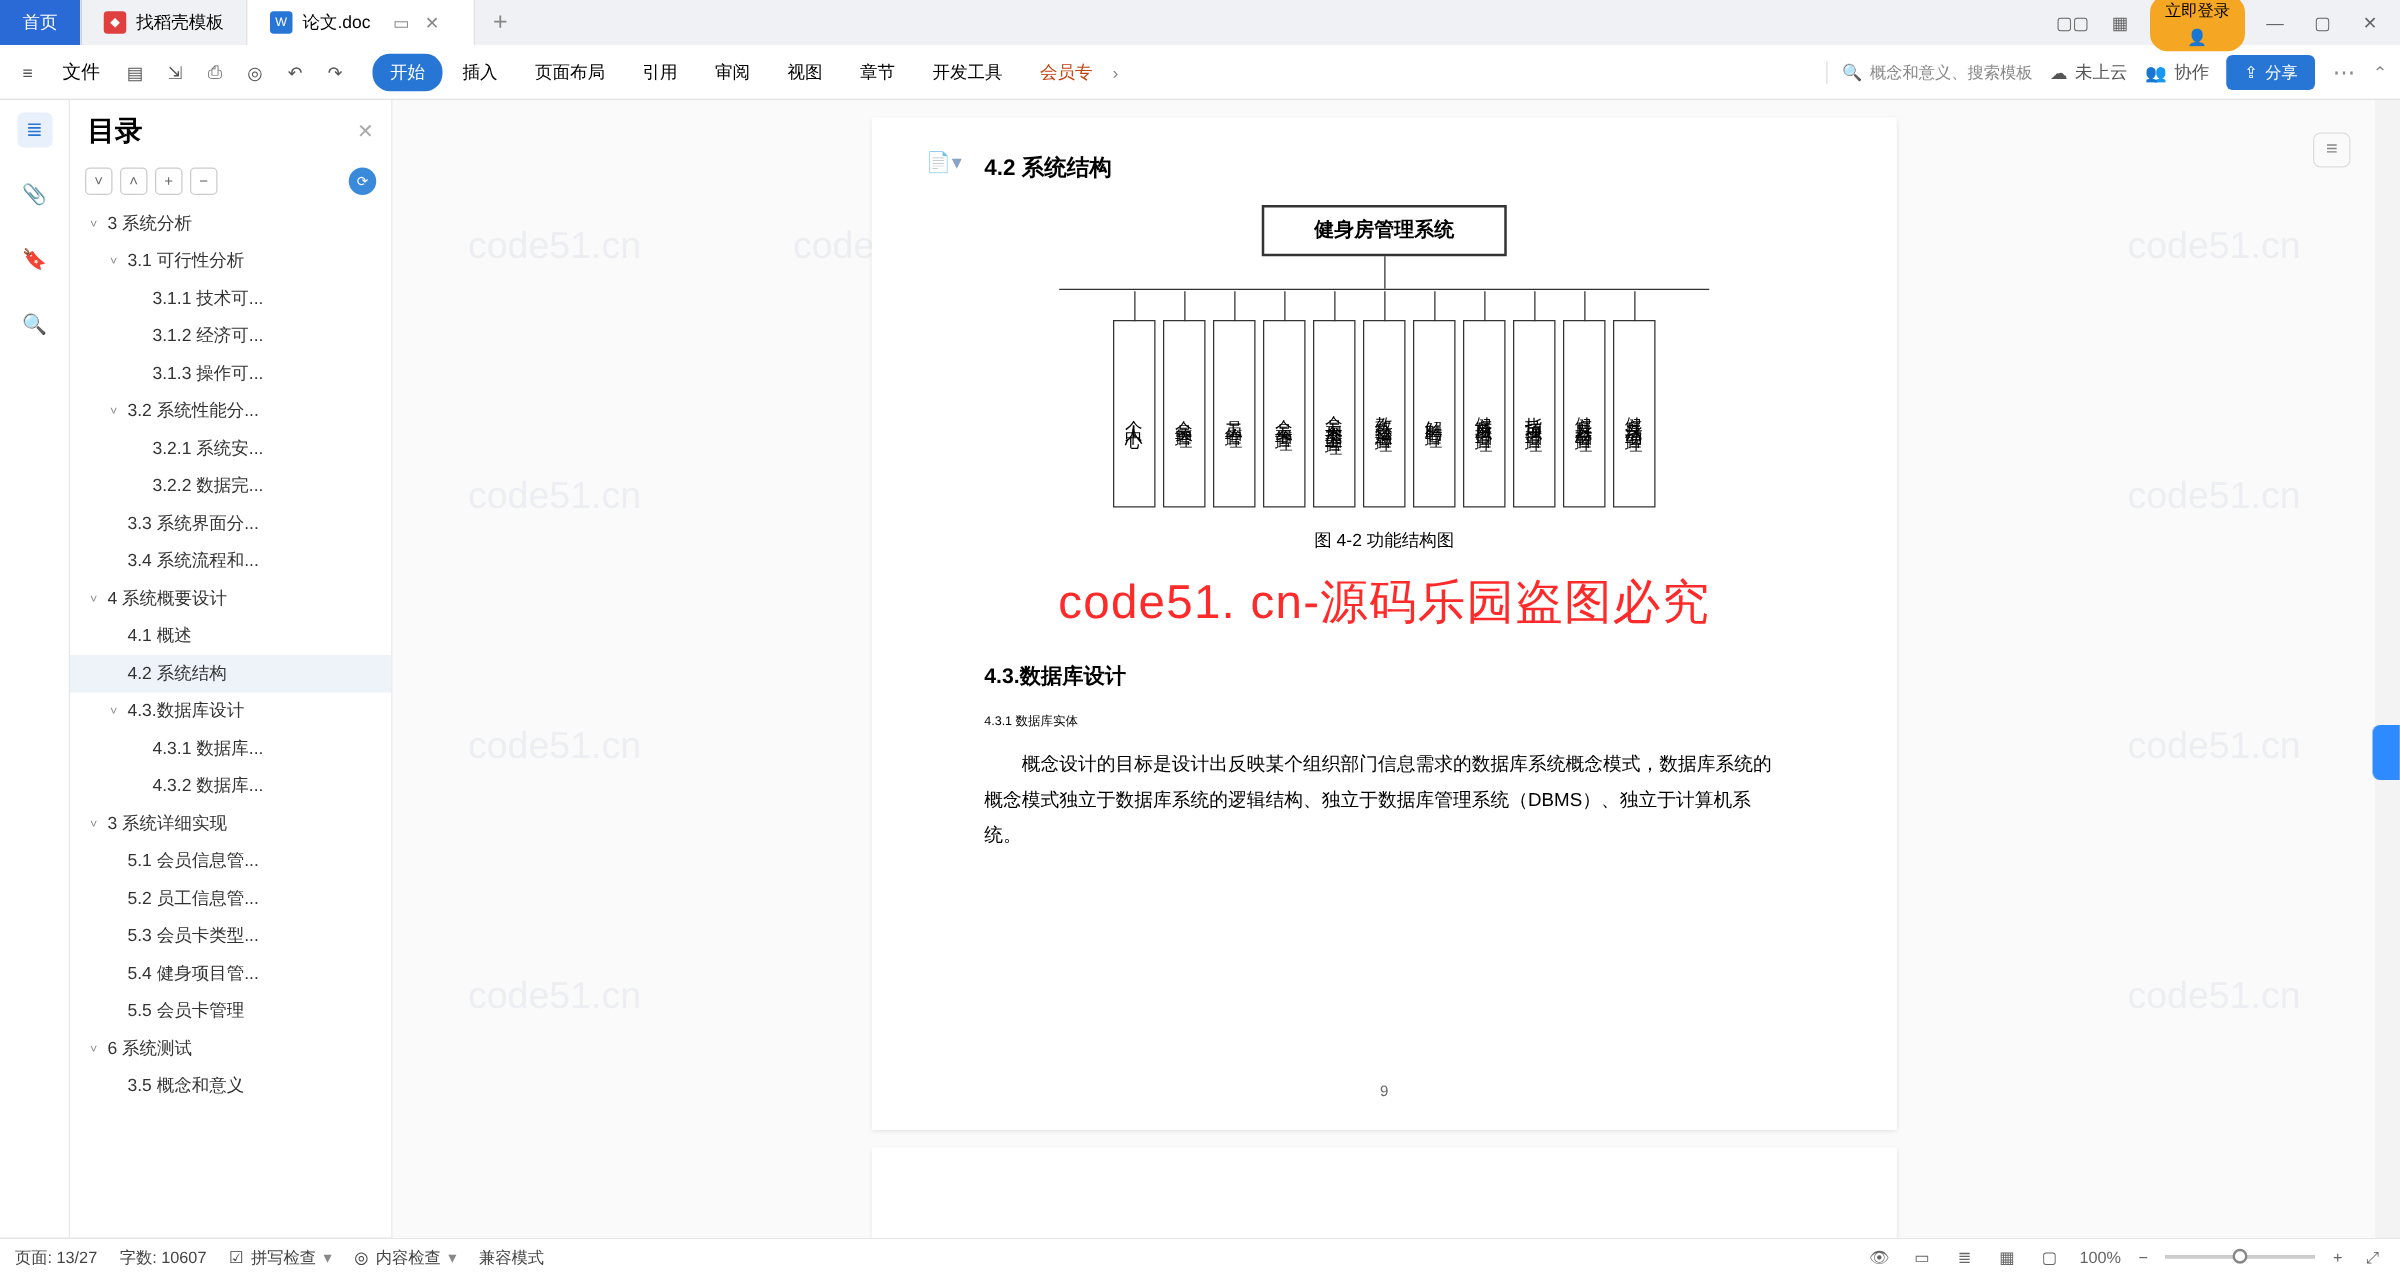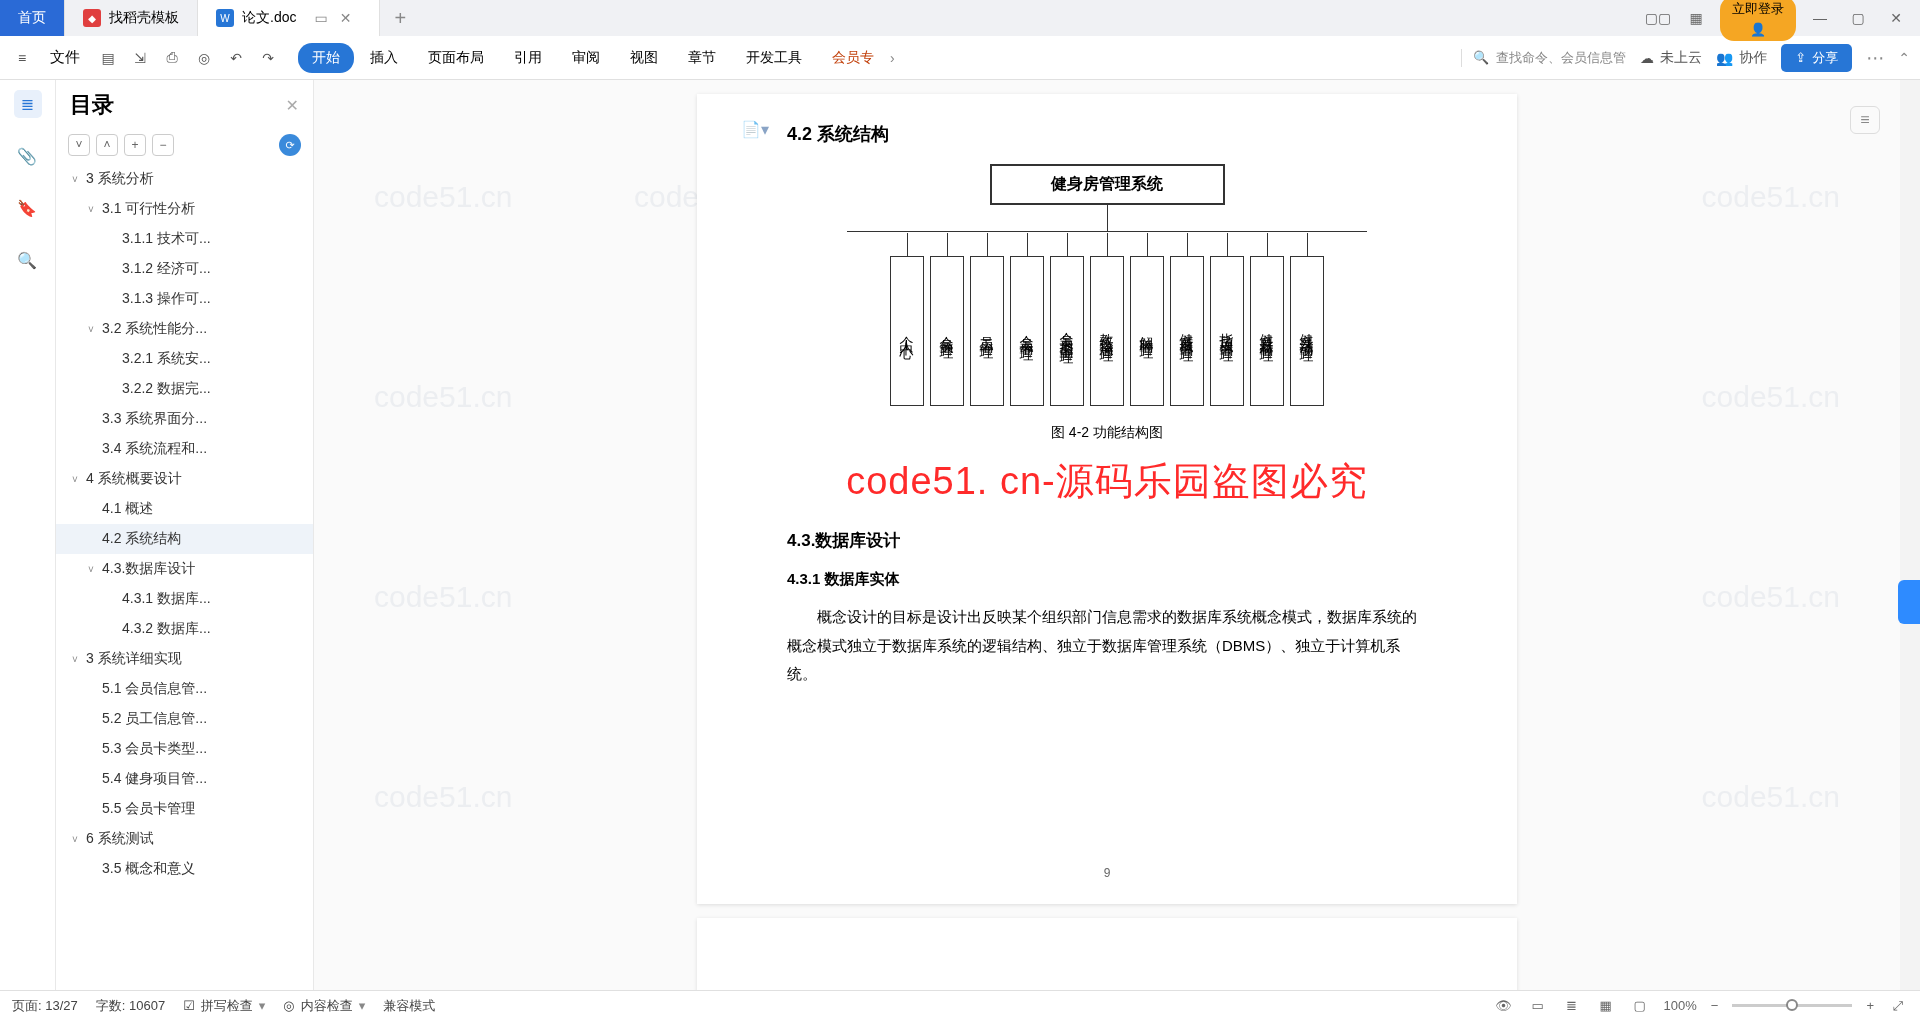--- a/index.html
+++ b/index.html
@@ -52,29 +52,29 @@
 .ol-l0 { padding-left: 16px; } .ol-l1 { padding-left: 32px; } .ol-l2 { padding-left: 52px; }
 
 
 .docwrap { flex: 1; background: #fafafa; overflow: auto; position: relative; }
 .page { width: 820px; background: #fff; margin: 14px auto; box-shadow: 0 1px 4px rgba(0,0,0,.12); padding: 28px 90px 40px 90px; position: relative; min-height: 810px; }
 .page-icon { position: absolute; left: 44px; top: 26px; color: #8aa4c6; font-size: 16px; }
 .toolbox-handle { position: absolute; right: 20px; top: 26px; width: 30px; height: 28px; border: 1px solid #ddd; border-radius: 6px; display: flex; align-items: center; justify-content: center; color: #888; }
 .h2 { font-size: 18px; font-weight: bold; margin-bottom: 18px; }
 .body-text { font-size: 15px; line-height: 1.9; text-indent: 2em; }
 .diagram { margin: 18px auto; width: 520px; }
-.diag-root { border: 2px solid #333; padding: 8px 30px; font-weight: bold; font-size: 16px; text-align: center; width: 235px; margin: 0 auto; }
+.diag-root { border: 2px solid #333; padding: 8px 30px; font-weight: bold; font-size: 16px; text-align: center; width: 196px; margin: 0 auto; }
 .diag-conn { height: 26px; border-left: 1px solid #333; margin-left: 50%; position: relative; }
 .diag-row { display: flex; justify-content: center; gap: 6px; border-top: 1px solid #333; padding-top: 24px; position: relative; }
 .diag-box { border: 1px solid #333; width: 34px; padding: 10px 4px; font-size: 14px; text-align: center; writing-mode: vertical-rl; letter-spacing: 3px; min-height: 150px; display: flex; align-items: center; justify-content: center; position: relative; }
 .diag-box::before { content: ""; position: absolute; top: -24px; left: 50%; width: 1px; height: 24px; background: #333; }
 .fig-caption { text-align: center; font-size: 14px; margin-top: 14px; }
 .watermark-red { color: #ff2a2a; font-size: 38px; font-family: Liberation Sans, sans-serif; text-align: center; margin: 14px 0 22px; letter-spacing: 1px; }
 .h3 { font-size: 17px; font-weight: bold; margin: 12px 0 18px; }
-.h4 { font-size: 15px; font-weight: bold; margin: 10px 0 14px; }
+.h4 { font-size: 10px; font-weight: normal; margin: 10px 0 14px; }
 .pagenum { position: absolute; bottom: 24px; left: 0; right: 0; text-align: center; font-size: 12px; color: #666; }
 .page2 { min-height: 120px; }
 
 
 .bg-wm { position: absolute; color: #eceef1; font-size: 30px; font-family: Arial; pointer-events: none; z-index: 0; white-space: nowrap; }
 
 
 .rightpane { width: 20px; background: #f3f3f3; position: relative; }
 .floating-tag { position: absolute; right: 0; top: 580px; width: 22px; height: 44px; background: #2e8bff; border-radius: 6px 0 0 6px; }
 
@@ -137,21 +137,21 @@
     <span class="rib-tab">审阅</span>
     <span class="rib-tab">视图</span>
     <span class="rib-tab">章节</span>
     <span class="rib-tab">开发工具</span>
     <span class="rib-tab rib-vip">会员专</span>
     <span style="color:#888;">›</span>
   </div>
   <div class="rib-right">
     <span class="search-box">
       <span>🔍</span>
-      <span>查找命令、会员信息管</span>
+      <span>概念和意义、搜索模板</span>
     </span>
     <span style="display:flex;gap:6px;align-items:center;">
       <span>☁</span>
       <span>未上云</span>
     </span>
     <span style="display:flex;gap:6px;align-items:center;">
       <span>👥</span>
       <span>协作</span>
     </span>
     <span class="share-btn">

